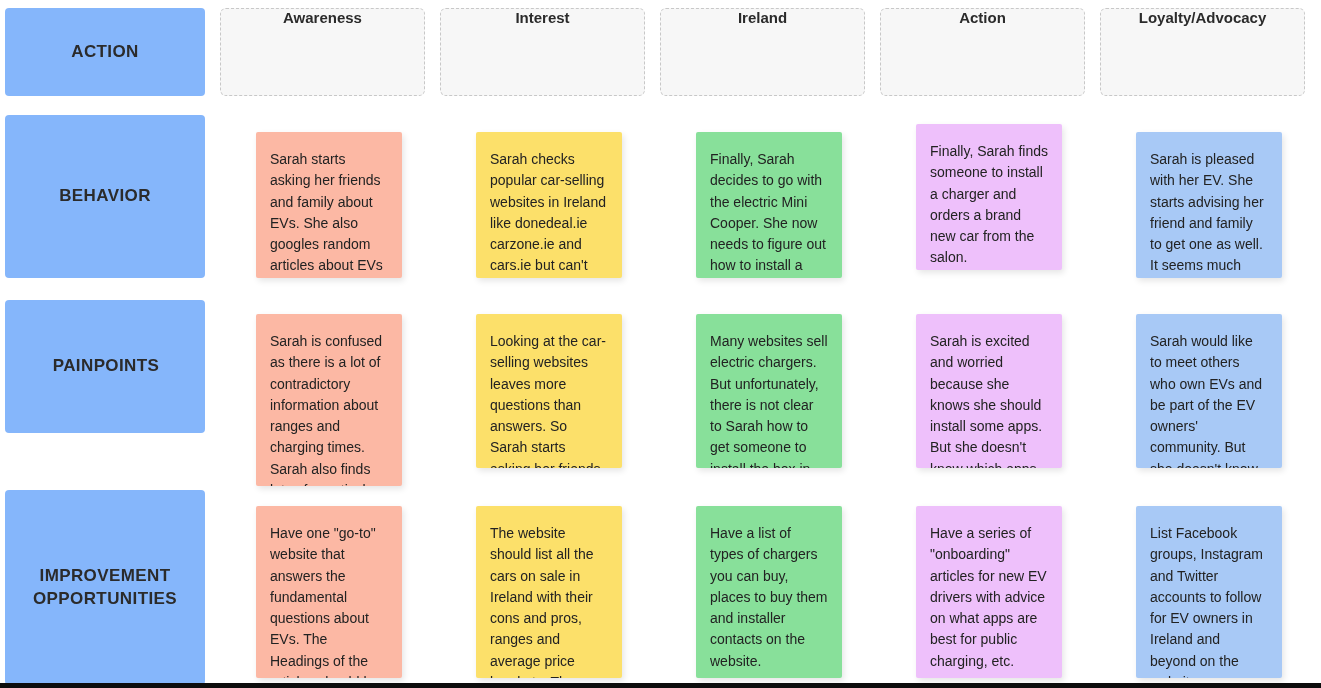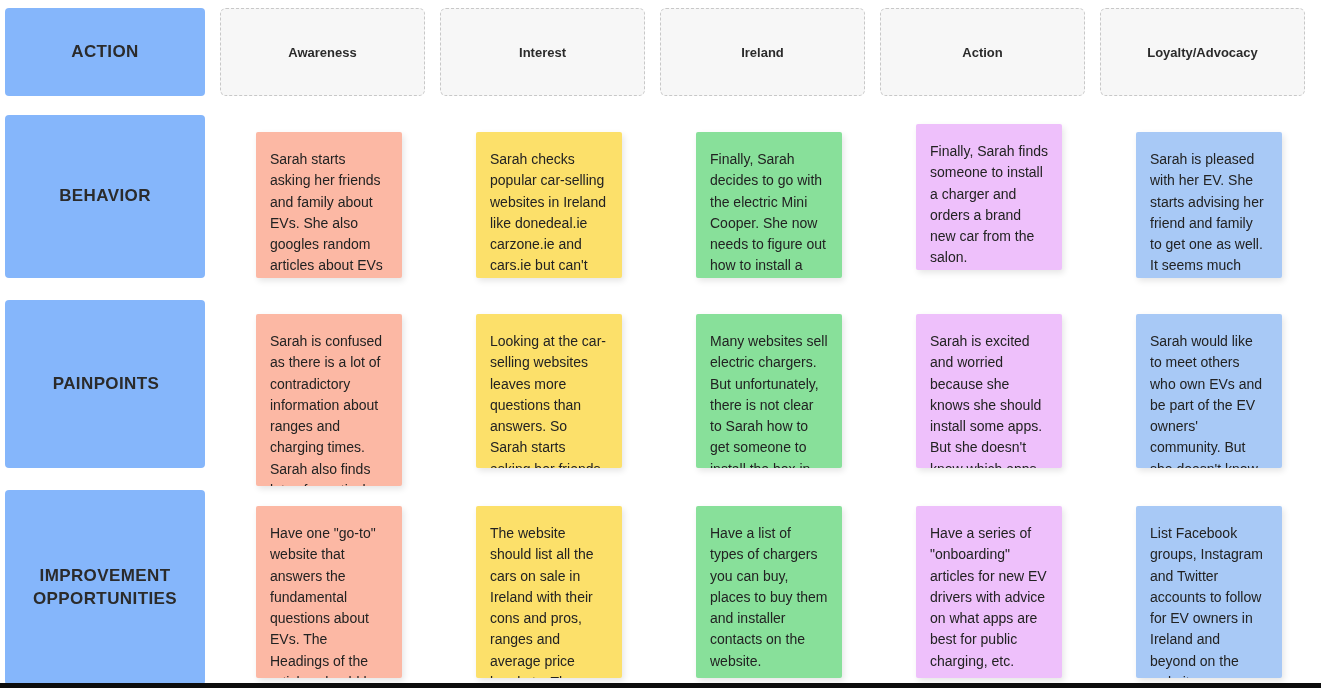--- a/index.html
+++ b/index.html
@@ -52,26 +52,26 @@
 
   
   .stage-head {
     position: absolute;
     top: 8px;
     height: 88px;
     background: #f7f7f7;
     border: 1.6px dashed #c8c8c8;
     border-radius: 6px;
     display: flex;
-    align-items: center;
+    align-items: flex-start;
     justify-content: center;
     text-align: center;
     color: #2b2b2b;
     font-weight: bold;
-    font-size: 13px;
+    font-size: 15px;
     padding: 0 6px;
   }
 
   
   .note {
     position: absolute;
     width: 146px;
     border-radius: 2px;
     padding: 17px 14px 10px 14px;
     font-size: 14px;
@@ -107,21 +107,21 @@
       </div>
       <div class="stage-head" style="left: 1100px; width: 205px;">
         <span>Loyalty/Advocacy</span>
       </div>
     </div>
 
   <div id="row-labels">
       <div class="row-label" style="top: 115px; height: 163px;">
         <span>BEHAVIOR</span>
       </div>
-      <div class="row-label" style="top: 300px; height: 168px; padding-left: 10px;">
+      <div class="row-label" style="top: 300px; height: 133px; padding-left: 10px;">
         <span>PAINPOINTS</span>
       </div>
       <div class="row-label" style="top: 490px; height: 195px; justify-content: flex-end;">
         <span>IMPROVEMENT OPPORTUNITIES</span>
       </div>
     </div>
 
   <div id="notes-layer">
       <div class="note" style="left: 256px; top: 132px; width: 146px; height: 146px; background: rgb(252, 184, 164);">
         <p>Sarah starts asking her friends and family about EVs. She also googles random articles about EVs and charging.</p>

